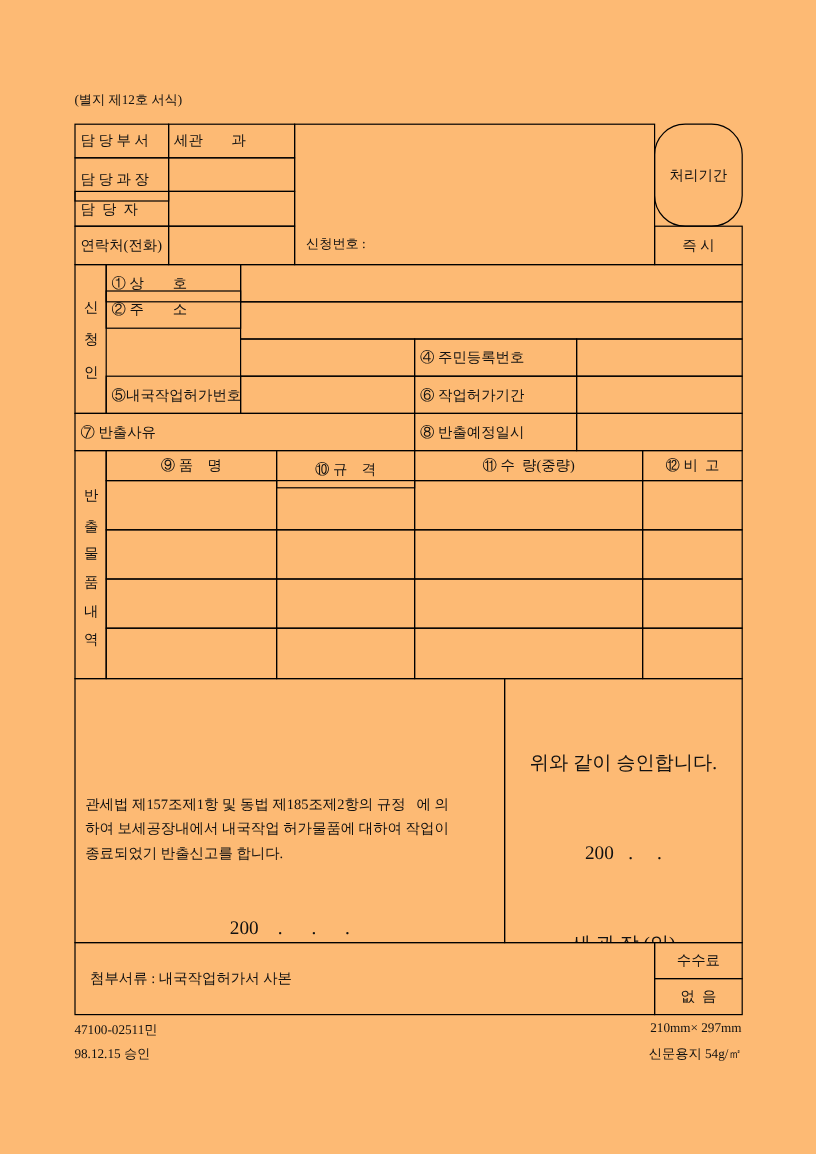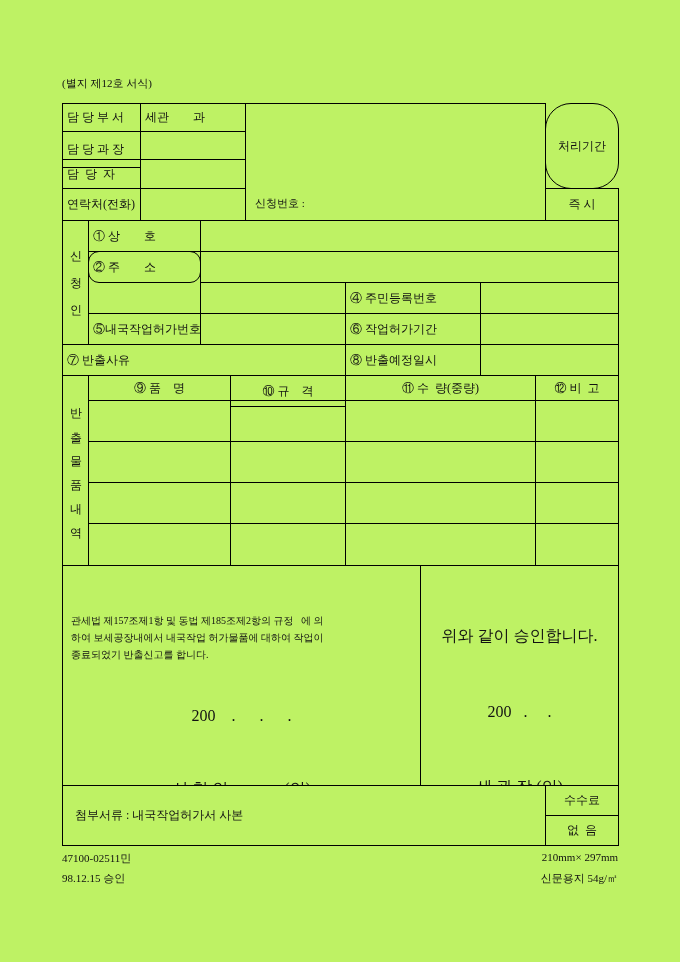--- a/index.html
+++ b/index.html
@@ -1,37 +1,37 @@
 <!DOCTYPE html>
 <html><head>
 <meta charset="utf-8">
 <style>
   * { margin:0; padding:0; box-sizing:border-box; }
   html,body { background:#ffffff; }
   .page {
-    position:relative; width:680px; height:962px; background:#bef264;
+    position:relative; width:680px; height:962px; background:#fdba74;
     font-family:"Liberation Serif","DejaVu Serif",serif; color:#111;
   }
   .txt { position:absolute; font-size:11px; white-space:pre; }
   .cell {
     position:absolute; border:1px solid #000;
     display:flex; align-items:center;
     font-size:12px; white-space:pre; overflow:hidden;
   }
   .center { justify-content:center; }
   .pad { padding-left:4px; }
   .vcell { justify-content:center; }
   .vtext { writing-mode:vertical-lr; text-orientation:upright; font-size:12px; }
   .vs-applicant { letter-spacing:15px; }
   .vs-items { letter-spacing:12px; }
   .title-cell { display:block; }
   .title-lines { text-align:center; padding-top:13px; font-weight:bold; font-size:17px; letter-spacing:3px; line-height:2.0; }
   .app-no { position:absolute; left:9px; bottom:9px; font-size:11px; font-weight:normal; letter-spacing:0; }
   .decl-cell { display:block; padding:16px 8px 0 8px; }
-  .decl-body { font-size:10px; line-height:1.7; white-space:pre-wrap; }
+  .decl-body { font-size:12px; line-height:1.7; white-space:pre-wrap;margin-top:48px; }
   .decl-line { text-align:center; white-space:pre; font-size:16px; }
   .mt14 { margin-top:14px; } .mt24 { margin-top:24px; } .mt26 { margin-top:26px; }
   .appr-cell { display:block; padding-top:30px; }
   .right-align { text-align:right; }
 </style>
 </head>
 <body>
 
 <div class="page">
 
@@ -60,21 +60,21 @@
   <div class="cell center" style="left:545px; top:103px; width:74px; height:86px;border-radius:26px;">처리기간</div>
   <div class="cell center" style="left:545px; top:188px; width:74px; height:33px;">즉 시</div>
 
   <div class="cell vcell" style="left:62px; top:220px; width:27px; height:125px;">
     <span class="vtext vs-applicant">신청인</span>
   </div>
 
   <div class="cell pad" style="left:88px; top:220px; width:113px; height:32px;">① 상        호</div>
   <div class="cell" style="left:200px; top:220px; width:419px; height:32px;"></div>
 
-  <div class="cell pad" style="left:88px; top:251px; width:113px; height:32px;border-radius:11px;">② 주        소</div>
+  <div class="cell pad" style="left:88px; top:242px; width:113px; height:32px;">② 주        소</div>
   <div class="cell" style="left:200px; top:251px; width:419px; height:32px;"></div>
 
   <div class="cell" style="left:200px; top:282px; width:146px; height:32px;"></div>
   <div class="cell pad" style="left:345px; top:282px; width:136px; height:32px;">④ 주민등록번호</div>
   <div class="cell" style="left:480px; top:282px; width:139px; height:32px;"></div>
 
   <div class="cell pad" style="left:88px; top:313px; width:113px; height:32px;">⑤내국작업허가번호</div>
   <div class="cell" style="left:200px; top:313px; width:146px; height:32px;"></div>
   <div class="cell pad" style="left:345px; top:313px; width:136px; height:32px;">⑥ 작업허가기간</div>
   <div class="cell" style="left:480px; top:313px; width:139px; height:32px;"></div>

